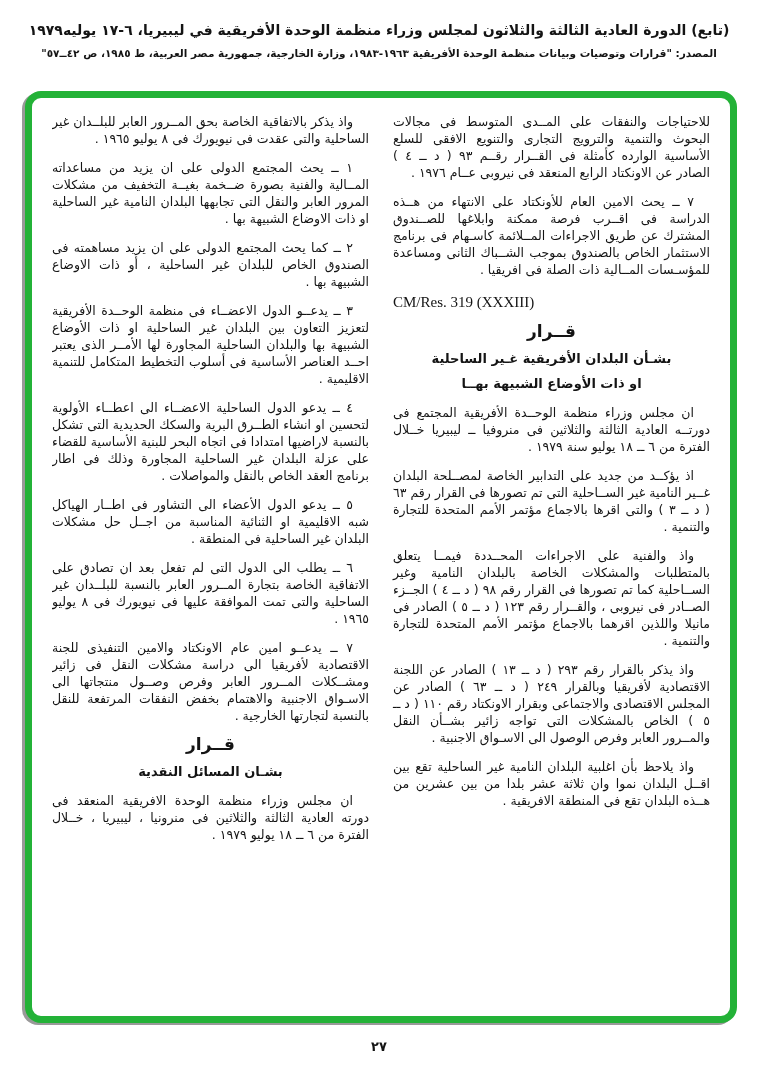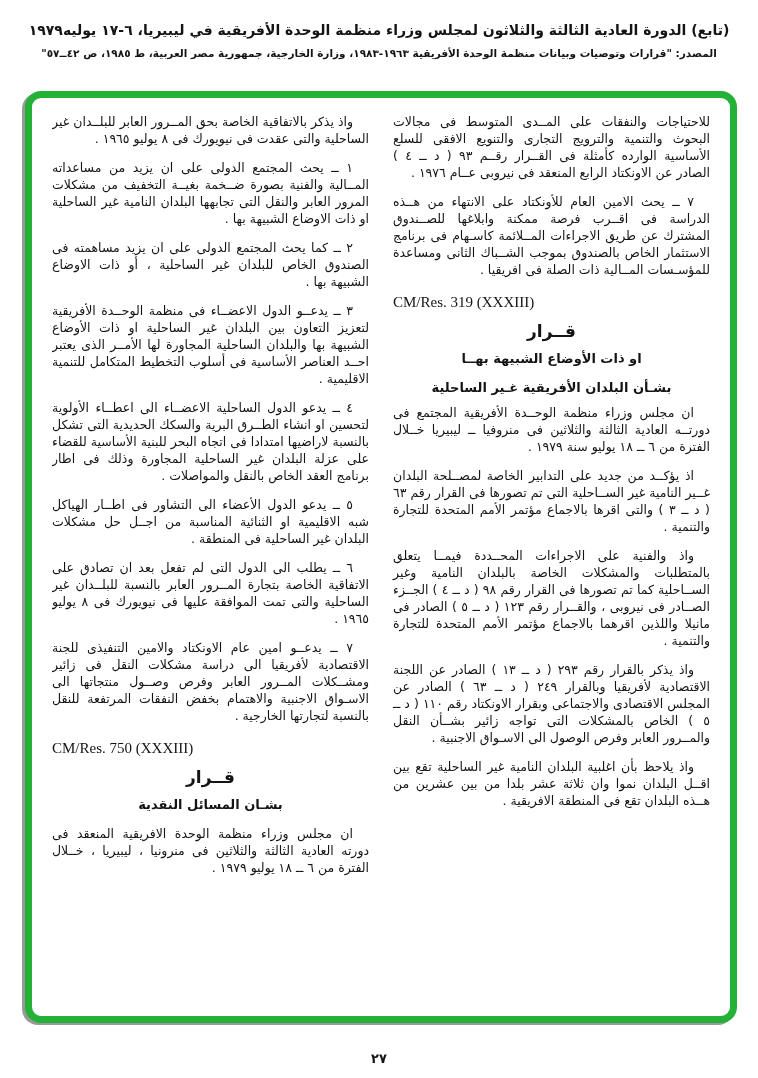--- a/index.html
+++ b/index.html
@@ -24,62 +24,61 @@
   .para.flush{text-indent:0;}
   .lead{font-weight:normal;}
   .rescode{
     direction:ltr;text-align:left;font-family:"Liberation Serif",serif;
     font-size:15px;margin:16px 0 12px;text-indent:0;
   }
   .decree-title{text-align:center;font-weight:bold;font-size:17px;margin:4px 0 10px;text-indent:0;}
   .decree-sub{text-align:center;font-weight:bold;font-size:13px;margin:0 0 8px;text-indent:0;}
   .decree-sub.last{margin-bottom:12px;}
   .pagenum{
-    position:absolute;bottom:12px;left:0;right:0;text-align:center;
+    position:absolute;bottom:24px;left:0;right:0;text-align:center;
     font-weight:bold;font-size:13px;
   }
 </style>
 </head>
 <body>
 
 <div class="header">
   <div class="header-line1">(تابع) الدورة العادية الثالثة والثلاثون لمجلس وزراء منظمة الوحدة الأفريقية في ليبيريا، ٦-١٧ يوليه١٩٧٩</div>
   <div class="header-line2">المصدر: "قرارات وتوصيات وبيانات منظمة الوحدة الأفريقية ١٩٦٣-١٩٨٣، وزارة الخارجية، جمهورية مصر العربية، ط ١٩٨٥، ص ٤٢ــ٥٧"</div>
 </div>
 
 <div class="frame">
   <div class="cols">
 
     <div class="col">
       <p class="para flush"><span class="lead"></span><span>للاحتياجات والنفقات على المــدى المتوسط فى مجالات البحوث والتنمية والترويج التجارى والتنويع الافقى للسلع الأساسية الوارده كأمثلة فى القــرار رقــم ٩٣ ( د ــ ٤ ) الصادر عن الاونكتاد الرابع المنعقد فى نيروبى عــام ١٩٧٦ .</span></p>
       <p class="para"><span class="lead"></span><span>٧ ــ يحث الامين العام للأونكتاد على الانتهاء من هــذه الدراسة فى اقــرب فرصة ممكنة وابلاغها للصــندوق المشترك عن طريق الاجراءات المــلائمة كاسـهام فى برنامج الاستثمار الخاص بالصندوق بموجب الشــباك الثانى ومساعدة للمؤسـسات المــالية ذات الصلة فى افريقيا .</span></p>
 
       <div class="rescode">CM/Res. 319 (XXXIII)</div>
       <div class="decree-title">قــرار</div>
+      <div class="decree-sub">بشـأن البلدان الأفريقية غـير الساحلية</div>
       <div class="decree-sub last">او ذات الأوضاع الشبيهة بهــا</div>
-      <div class="decree-sub">بشـأن البلدان الأفريقية غـير الساحلية</div>
 
       <p class="para"><span class="lead"></span><span>ان مجلس وزراء منظمة الوحــدة الأفريقية المجتمع فى دورتــه العادية الثالثة والثلاثين فى منروفيا ــ ليبيريا خــلال الفترة من ٦ ــ ١٨ يوليو سنة ١٩٧٩ .</span></p>
       <p class="para"><span class="lead">اذ يؤكــد من جديد </span><span>على التدابير الخاصة لمصــلحة البلدان غــير النامية غير الســاحلية التى تم تصورها فى القرار رقم ٦٣ ( د ــ ٣ ) والتى اقرها بالاجماع مؤتمر الأمم المتحدة للتجارة والتنمية .</span></p>
       <p class="para"><span class="lead">واذ والفنية </span><span>على الاجراءات المحــددة فيمــا يتعلق بالمتطلبات والمشكلات الخاصة بالبلدان النامية وغير الســاحلية كما تم تصورها فى القرار رقم ٩٨ ( د ــ ٤ ) الجــزء الصــادر فى نيروبى ، والقــرار رقم ١٢٣ ( د ــ ٥ ) الصادر فى مانيلا واللذين اقرهما بالاجماع مؤتمر الأمم المتحدة للتجارة والتنمية .</span></p>
       <p class="para"><span class="lead">واذ يذكر </span><span>بالقرار رقم ٢٩٣ ( د ــ ١٣ ) الصادر عن اللجنة الاقتصادية لأفريقيا وبالقرار ٢٤٩ ( د ــ ٦٣ ) الصادر عن المجلس الاقتصادى والاجتماعى وبقرار الاونكتاد رقم ١١٠ ( د ــ ٥ ) الخاص بالمشكلات التى تواجه زائير بشــأن النقل والمــرور العابر وفرص الوصول الى الاسـواق الاجنبية .</span></p>
       <p class="para"><span class="lead">واذ يلاحظ </span><span>بأن اغلبية البلدان النامية غير الساحلية تقع بين اقــل البلدان نموا وان ثلاثة عشر بلدا من بين عشرين من هــذه البلدان تقع فى المنطقة الافريقية .</span></p>
     </div>
 
     <div class="col">
       <p class="para"><span class="lead">واذ يذكر </span><span>بالاتفاقية الخاصة بحق المــرور العابر للبلــدان غير الساحلية والتى عقدت فى نيويورك فى ٨ يوليو ١٩٦٥ .</span></p>
       <p class="para"><span class="lead"></span><span>١ ــ يحث المجتمع الدولى على ان يزيد من مساعداته المــالية والفنية بصورة ضــخمة بغيــة التخفيف من مشكلات المرور العابر والنقل التى تجابهها البلدان النامية غير الساحلية او ذات الاوضاع الشبيهة بها .</span></p>
       <p class="para"><span class="lead"></span><span>٢ ــ كما يحث المجتمع الدولى على ان يزيد مساهمته فى الصندوق الخاص للبلدان غير الساحلية ، أو ذات الاوضاع الشبيهة بها .</span></p>
       <p class="para"><span class="lead"></span><span>٣ ــ يدعــو الدول الاعضــاء فى منظمة الوحــدة الأفريقية لتعزيز التعاون بين البلدان غير الساحلية او ذات الأوضاع الشبيهة بها والبلدان الساحلية المجاورة لها الأمــر الذى يعتبر احــد العناصر الأساسية فى أسلوب التخطيط المتكامل للتنمية الاقليمية .</span></p>
       <p class="para"><span class="lead"></span><span>٤ ــ يدعو الدول الساحلية الاعضــاء الى اعطــاء الأولوية لتحسين او انشاء الطــرق البرية والسكك الحديدية التى تشكل بالنسبة لاراضيها امتدادا فى اتجاه البحر للبنية الأساسية للقضاء على عزلة البلدان غير الساحلية المجاورة وذلك فى اطار برنامج العقد الخاص بالنقل والمواصلات .</span></p>
       <p class="para"><span class="lead"></span><span>٥ ــ يدعو الدول الأعضاء الى التشاور فى اطــار الهياكل شبه الاقليمية او الثنائية المناسبة من اجــل حل مشكلات البلدان غير الساحلية فى المنطقة .</span></p>
       <p class="para"><span class="lead"></span><span>٦ ــ يطلب الى الدول التى لم تفعل بعد ان تصادق على الاتفاقية الخاصة بتجارة المــرور العابر بالنسبة للبلــدان غير الساحلية والتى تمت الموافقة عليها فى نيويورك فى ٨ يوليو ١٩٦٥ .</span></p>
       <p class="para"><span class="lead">٧ ــ يدعــو </span><span>امين عام الاونكتاد والامين التنفيذى للجنة الاقتصادية لأفريقيا الى دراسة مشكلات النقل فى زائير ومشــكلات المــرور العابر وفرص وصــول منتجاتها الى الاسـواق الاجنبية والاهتمام بخفض النفقات المرتفعة للنقل بالنسبة لتجارتها الخارجية .</span></p>
 
-      <div class="rescode">CM/Res. 750 (XXXIII)</div>
       <div class="decree-title">قــرار</div>
       <div class="decree-sub last">بشـان المسائل النقدية</div>
 
       <p class="para"><span class="lead"></span><span>ان مجلس وزراء منظمة الوحدة الافريقية المنعقد فى دورته العادية الثالثة والثلاثين فى منرونيا ، ليبيريا ، خــلال الفترة من ٦ ــ ١٨ يوليو ١٩٧٩ .</span></p>
     </div>
 
   </div>
 </div>
 
 <div class="pagenum">٢٧</div>

